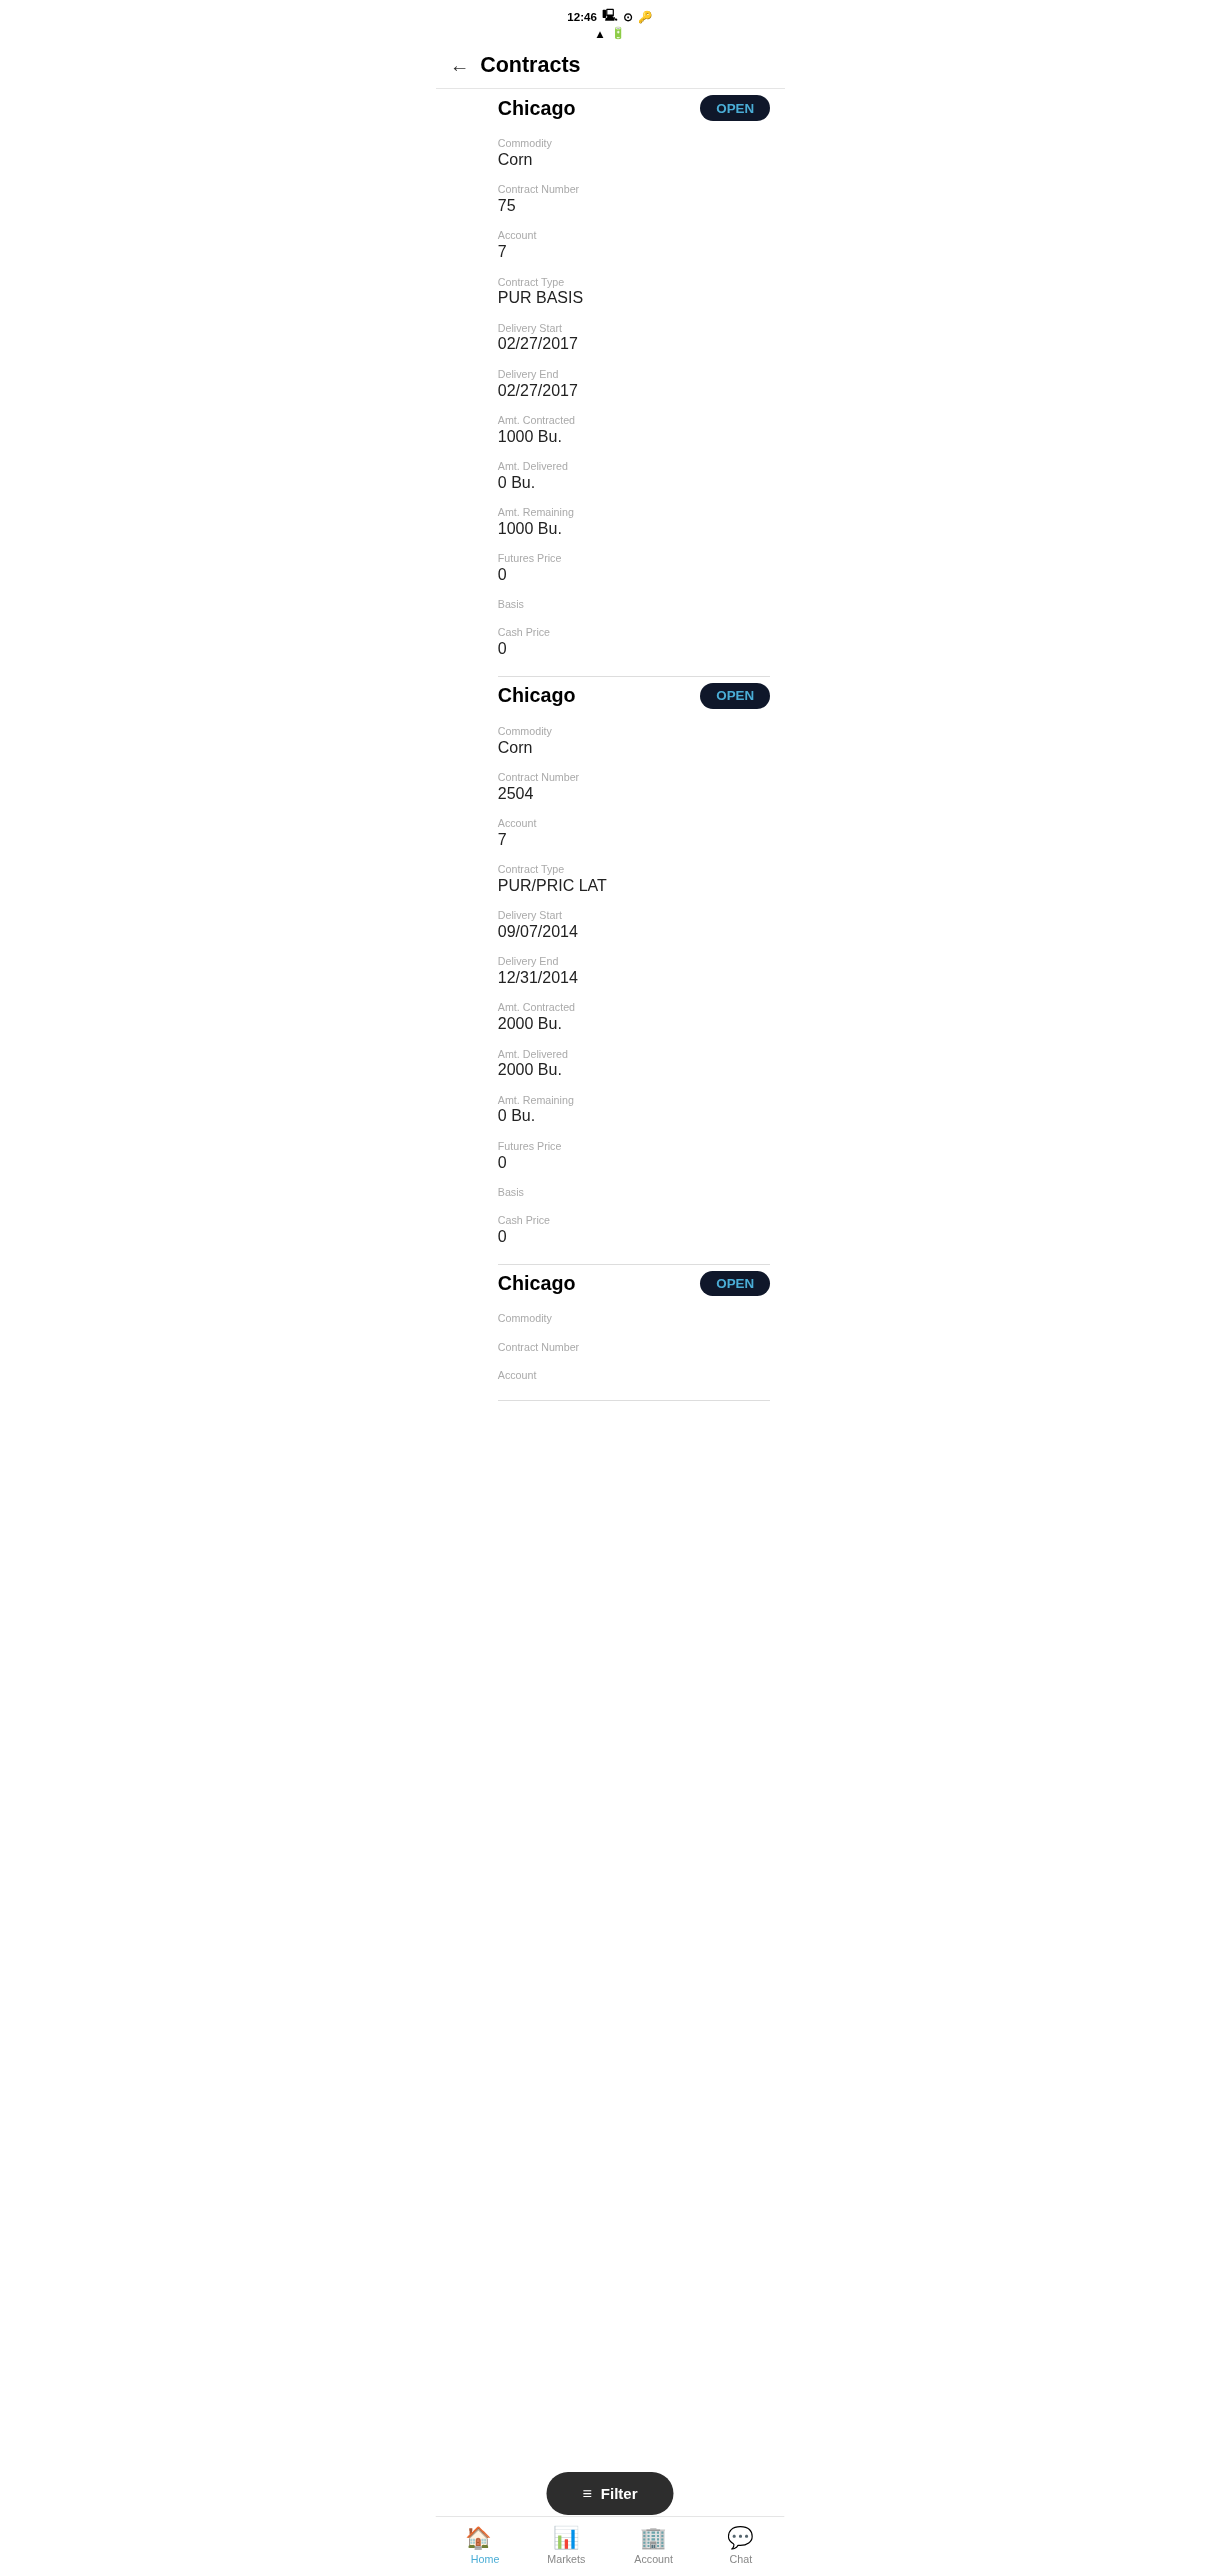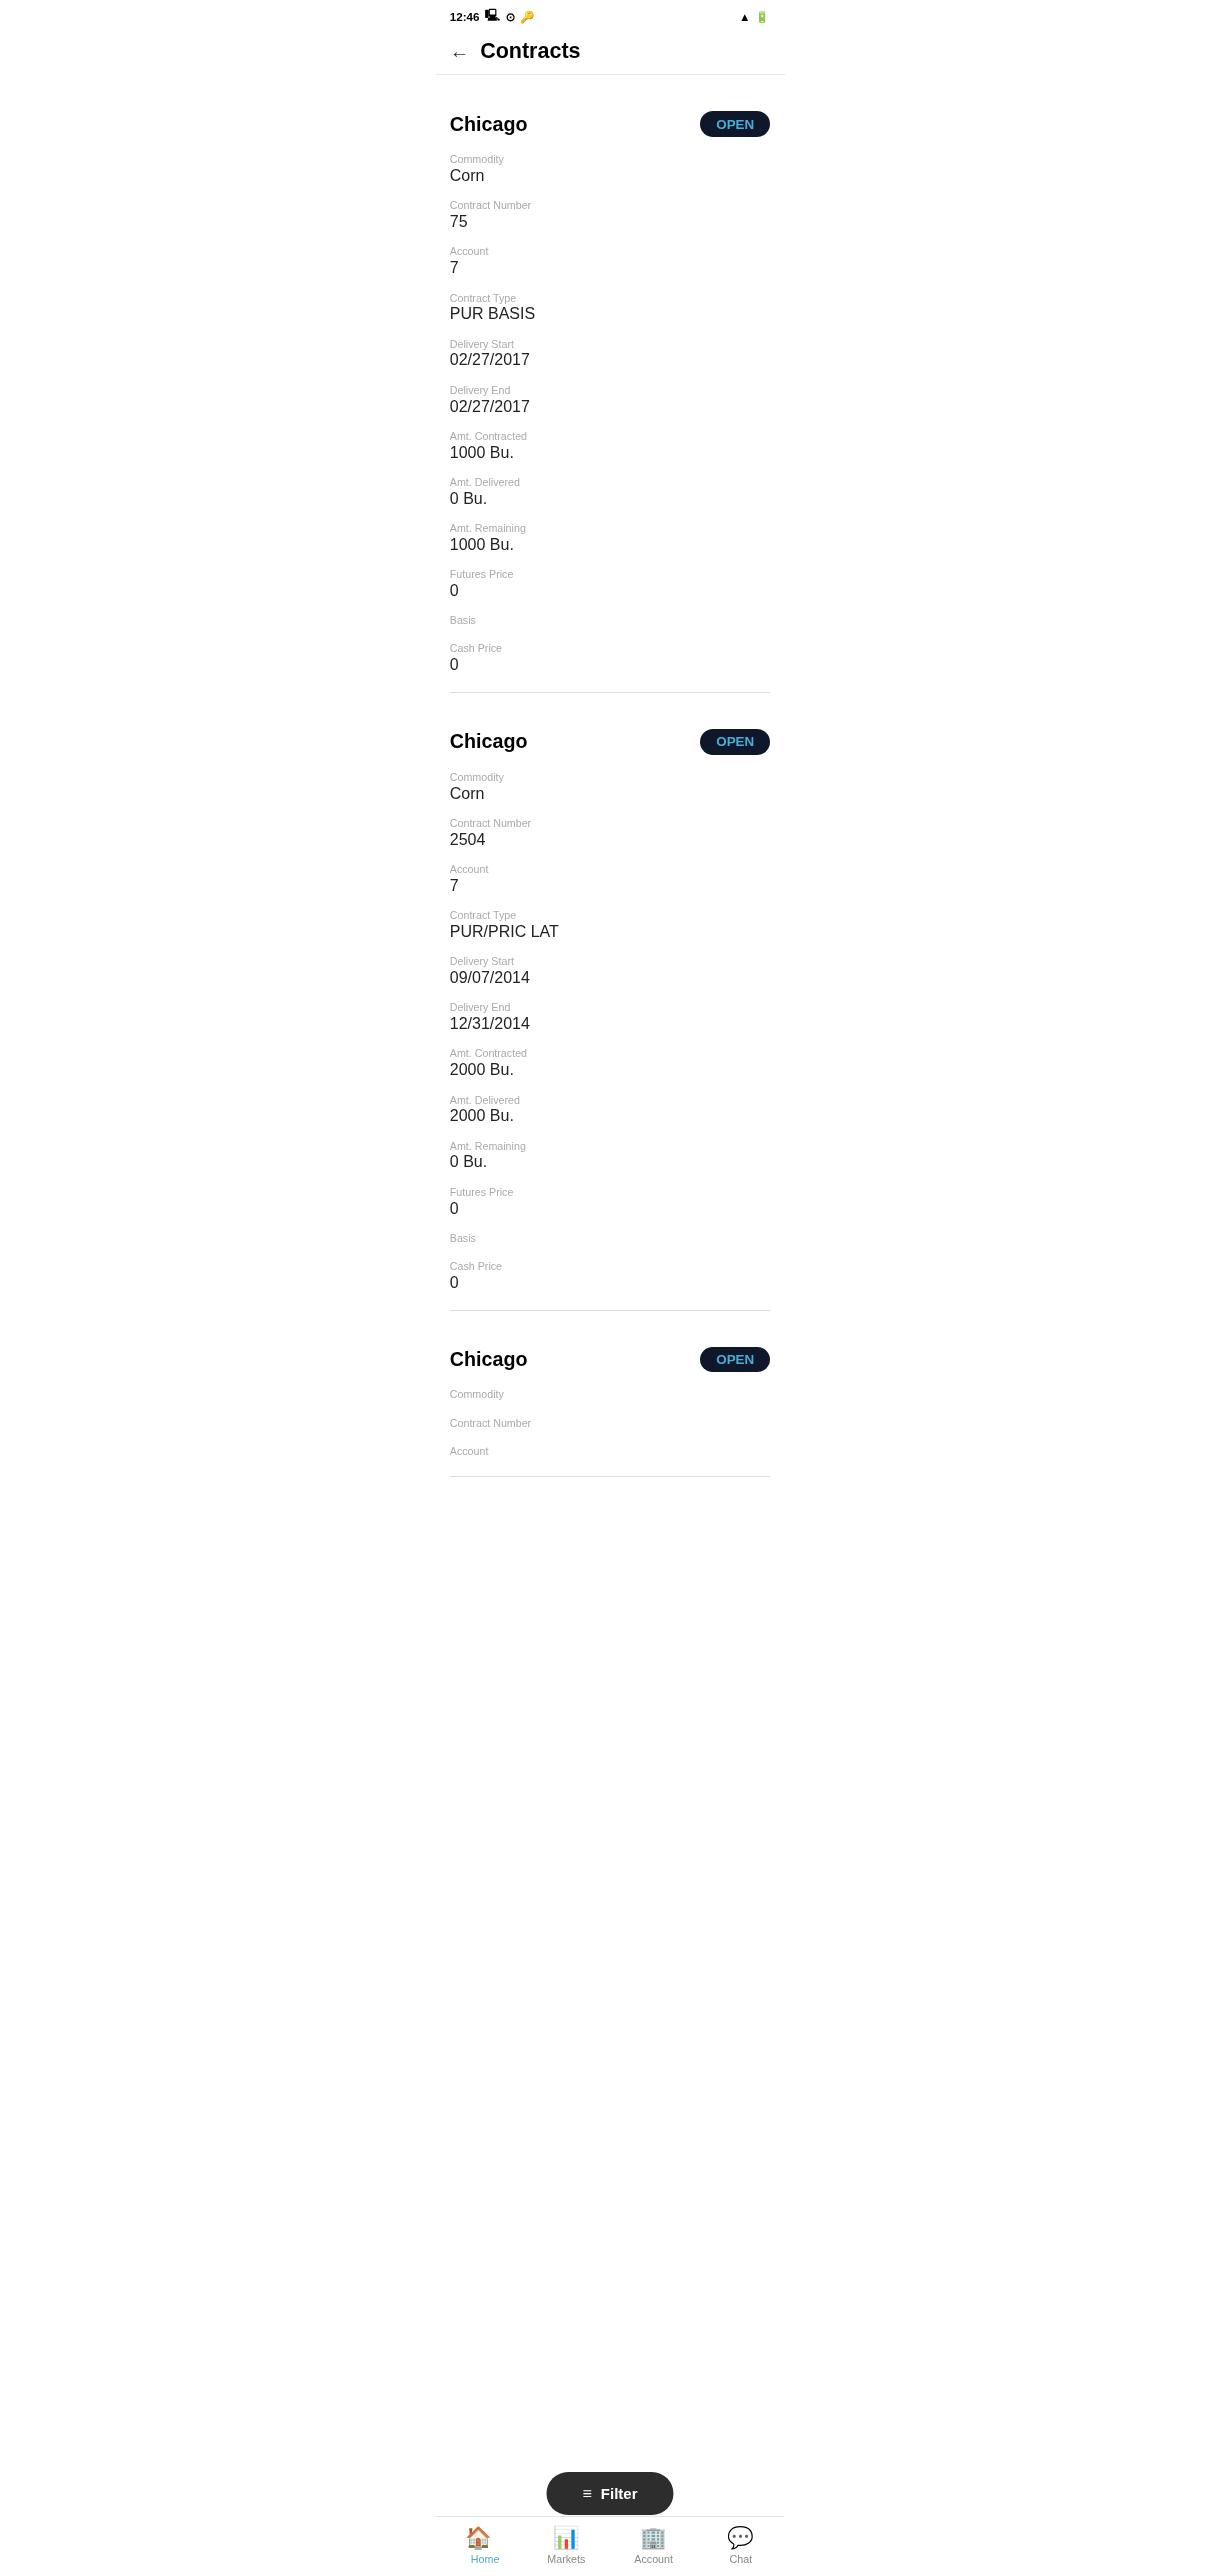--- a/index.html
+++ b/index.html
@@ -15,20 +15,21 @@
     }
 
     
     .status-bar {
       display: flex;
       justify-content: space-between;
       align-items: center;
       padding: 7.2px 14.3px 3.6px;
       font-size: 11.6px;
       font-weight: 600;
+      flex-direction: column;
     }
     .status-left { display: flex; align-items: center; gap: 5.4px; }
     .status-right { display: flex; align-items: center; gap: 5.4px; }
 
     
     .header {
       display: flex;
       align-items: center;
       padding: 9px 14.3px 10.7px;
       border-bottom: 0.9px solid #e5e5e5;
@@ -49,22 +50,23 @@
     }
 
     
     .content {
       padding: 0 14.3px;
       padding-bottom: 72px;
     }
 
     
     .contract-card {
-      padding: 36px 0 18px;
+      padding: 6px 0 18px;
       border-bottom: 0.9px solid #ddd;
+      margin-left: 48px;
     }
 
     .card-header {
       display: flex;
       justify-content: space-between;
       align-items: center;
       margin-bottom: 16px;
     }
 
     .location-name {

